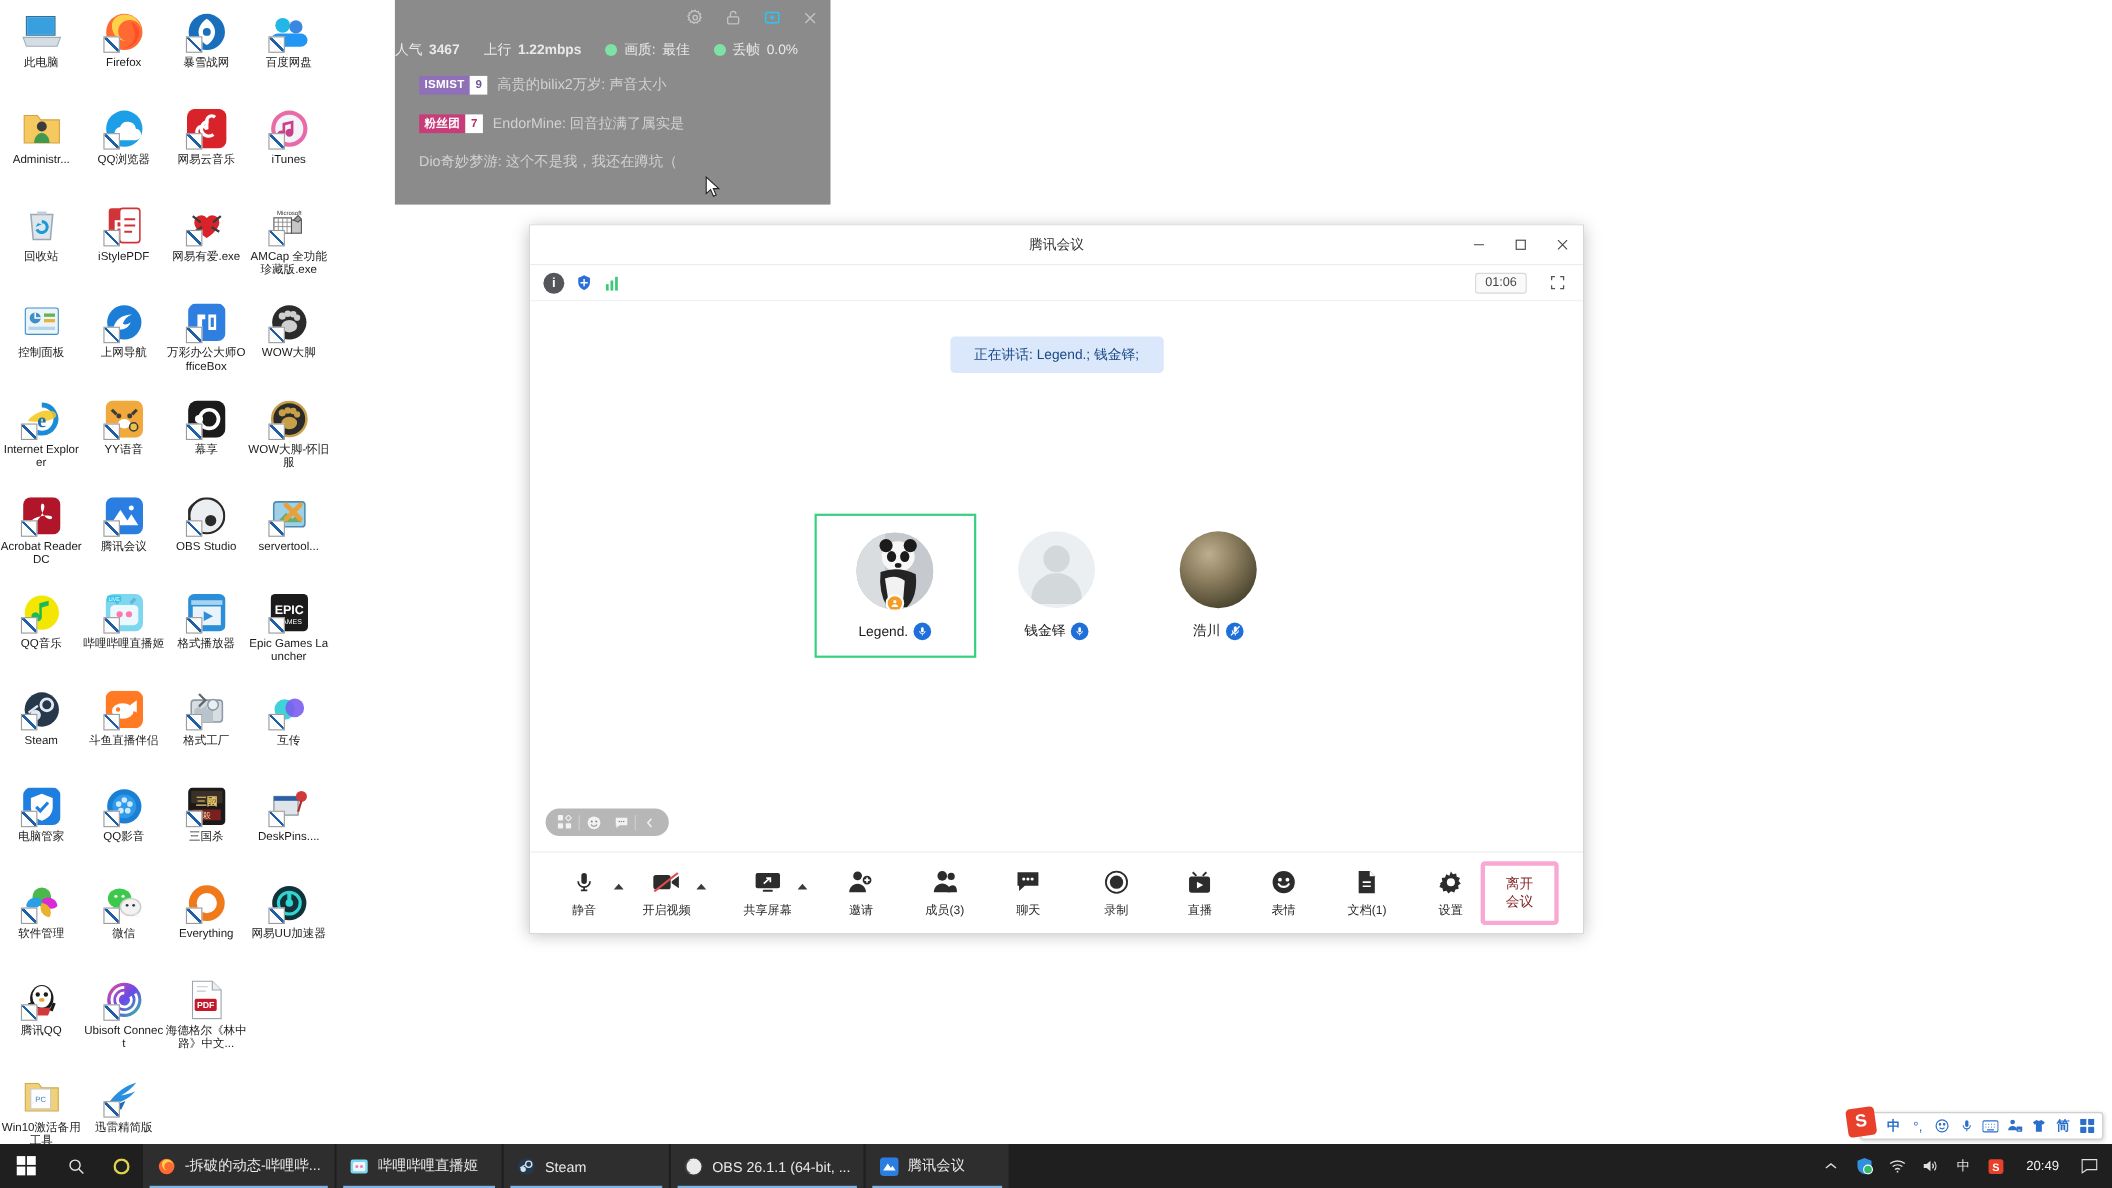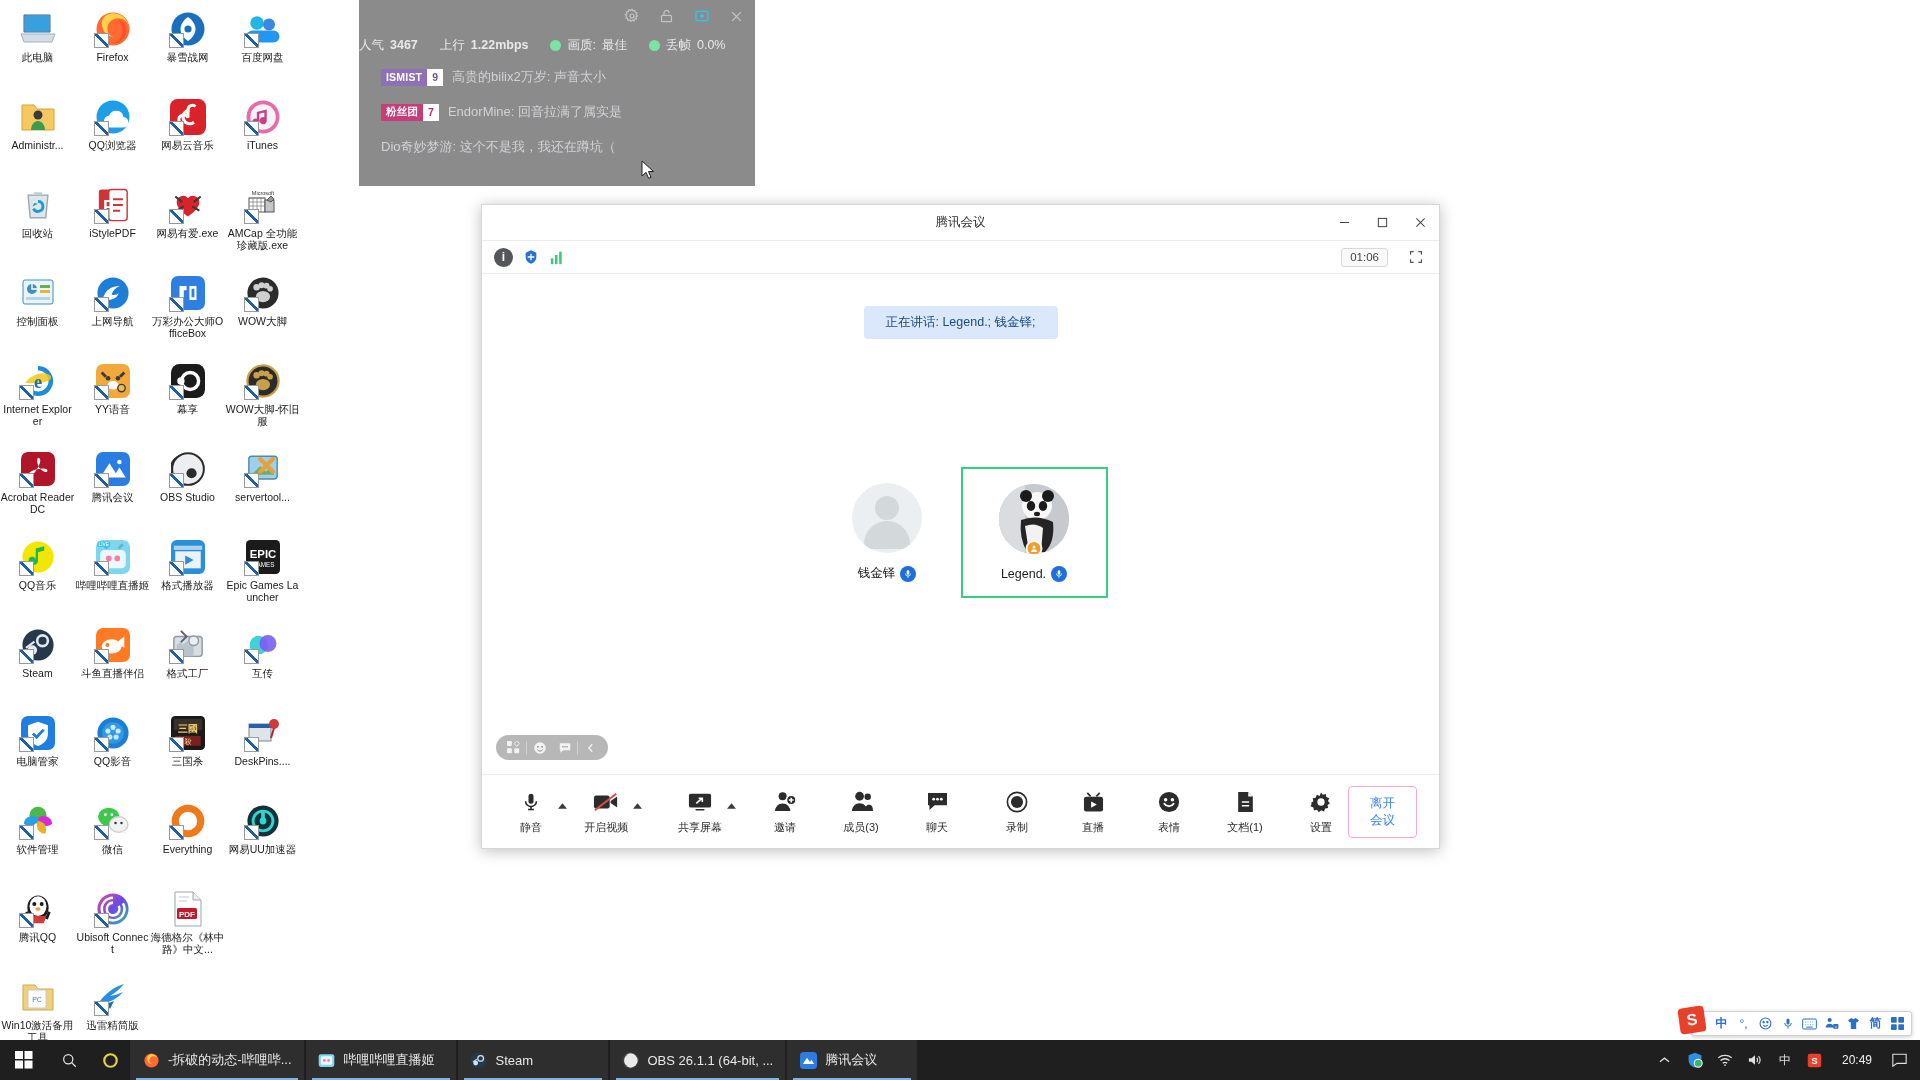--- a/index.html
+++ b/index.html
@@ -165,21 +165,21 @@
   }
   .tb-ico { height:26px; display:flex; align-items:center; justify-content:center; color:#2c2c2c; }
   .tb-lbl { font-size:11px; color:#2b2b2b; margin-top:5px; white-space:nowrap;}
   .tb-caret {
     width:14px; height:30px; display:flex; align-items:flex-start; justify-content:center;
     padding-top:6px; cursor:pointer;
   }
   .tb-gap { width:22px; }
   #leave-btn {
     margin-left:auto;
-    border:1px solid #f9a8d4; color:#3b82f6; background:#fff;
+    border:4px solid #f9a8d4; color:#7f1d1d; background:#fff;
     font-size:12.5px; padding:8px 17px; border-radius:4px; cursor:pointer;
   }
 
   
   #taskbar {
     position:absolute; left:0; bottom:0; width:1920px; height:40px;
     background:#1f1f1f; display:flex; align-items:center;
   }
   #start-btn { width:48px;height:40px;display:flex;align-items:center;justify-content:center;cursor:pointer;}
   #search-btn{ width:42px;height:40px;display:flex;align-items:center;justify-content:center;cursor:pointer;}
@@ -837,37 +837,20 @@
         <svg width="14" height="14" viewBox="0 0 18 18" fill="none" stroke="#555" stroke-width="1.5">
           <path d="M2 6V2h4M16 6V2h-4M2 12v4h4M16 12v4h-4"></path>
         </svg>
       </div>
     </div>
 
     <div id="mt-stage">
       <div id="speaking-banner">正在讲话: Legend.; 钱金铎;</div>
 
       <div id="tiles">
-
-        <div class="tile">
-          <div class="avatar av-blank">
-            <div class="head"></div>
-              <div class="body"></div>
-          </div>
-          <div class="tile-name">
-            <span>钱金铎</span>
-            <span class="mic">
-              <svg width="10" height="10" viewBox="0 0 24 24" fill="#fff">
-                  <rect x="9" y="3" width="6" height="11" rx="3"></rect>
-                  <path d="M6 11a6 6 0 0 0 12 0" stroke="#fff" stroke-width="2" fill="none"></path>
-                  <path d="M12 17v4" stroke="#fff" stroke-width="2"></path>
-                </svg>
-            </span>
-          </div>
-        </div>
 
         <div class="tile active">
           <div class="avatar av-panda" style="overflow:hidden;">
             <svg width="70" height="70" viewBox="0 0 70 70">
               <rect width="70" height="70" fill="#c6cace"></rect>
               <rect x="0" y="0" width="26" height="70" fill="#d9dde0"></rect>
               <ellipse cx="38" cy="22" rx="15" ry="14" fill="#f7f7f7"></ellipse>
               <circle cx="27" cy="12" r="6" fill="#1b1b1b"></circle>
               <circle cx="49" cy="12" r="6" fill="#1b1b1b"></circle>
               <ellipse cx="32" cy="22" rx="4.2" ry="5" fill="#1b1b1b"></ellipse>
@@ -888,20 +871,51 @@
             <span class="mic">
               <svg width="10" height="10" viewBox="0 0 24 24" fill="#fff">
                   <rect x="9" y="3" width="6" height="11" rx="3"></rect>
                   <path d="M6 11a6 6 0 0 0 12 0" stroke="#fff" stroke-width="2" fill="none"></path>
                   <path d="M12 17v4" stroke="#fff" stroke-width="2"></path>
                 </svg>
             </span>
           </div>
         </div>
 
+        <div class="tile">
+          <div class="avatar av-blank">
+            <div class="head"></div>
+              <div class="body"></div>
+          </div>
+          <div class="tile-name">
+            <span>钱金铎</span>
+            <span class="mic">
+              <svg width="10" height="10" viewBox="0 0 24 24" fill="#fff">
+                  <rect x="9" y="3" width="6" height="11" rx="3"></rect>
+                  <path d="M6 11a6 6 0 0 0 12 0" stroke="#fff" stroke-width="2" fill="none"></path>
+                  <path d="M12 17v4" stroke="#fff" stroke-width="2"></path>
+                </svg>
+            </span>
+          </div>
+        </div>
+
+        <div class="tile">
+          <div class="avatar av-moon"></div>
+          <div class="tile-name">
+            <span>浩川</span>
+            <span class="mic">
+              <svg width="11" height="11" viewBox="0 0 24 24" fill="#fff">
+                <rect x="9" y="3" width="6" height="11" rx="3"></rect>
+                <path d="M6 11a6 6 0 0 0 12 0" stroke="#fff" stroke-width="2" fill="none"></path>
+                <path d="M12 17v4" stroke="#fff" stroke-width="2"></path>
+                <path d="M3.5 21L20.5 3" stroke="#fff" stroke-width="2.6"></path>
+              </svg>
+            </span>
+          </div>
+        </div>
       </div>
 
       <div id="float-pill">
         <div class="pi">
           <svg width="13" height="13" viewBox="0 0 16 16" fill="#f2f2f2">
             <rect x="0" y="0" width="6" height="6" rx="1"></rect>
               <rect x="0" y="9" width="6" height="6" rx="1"></rect>
             <rect x="9" y="9" width="6" height="6" rx="1"></rect>
             <path d="M12 0l3.2 3.2L12 6.4 8.8 3.2z" fill="none" stroke="#f2f2f2" stroke-width="1.2"></path>
           </svg>

